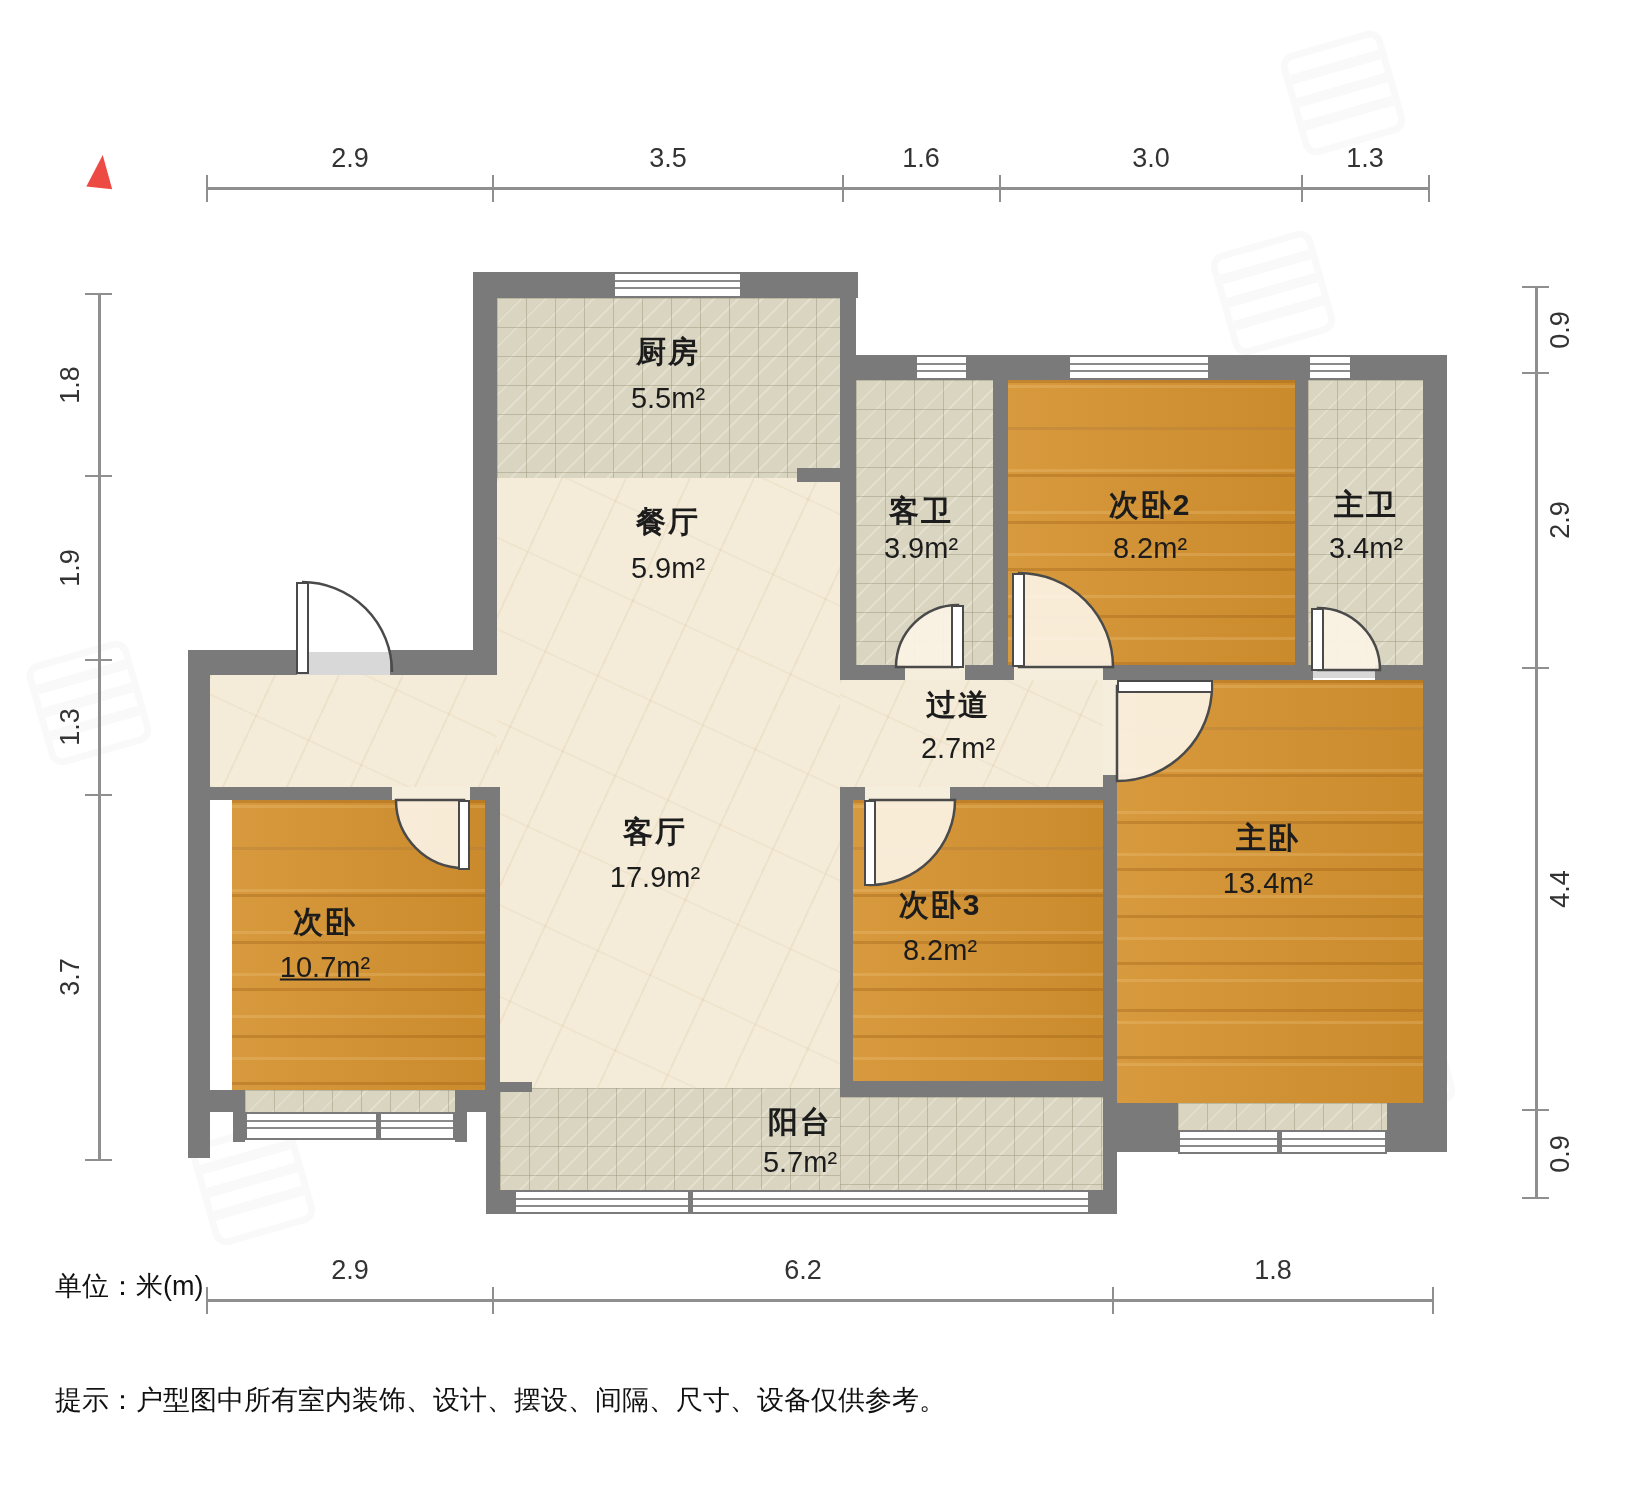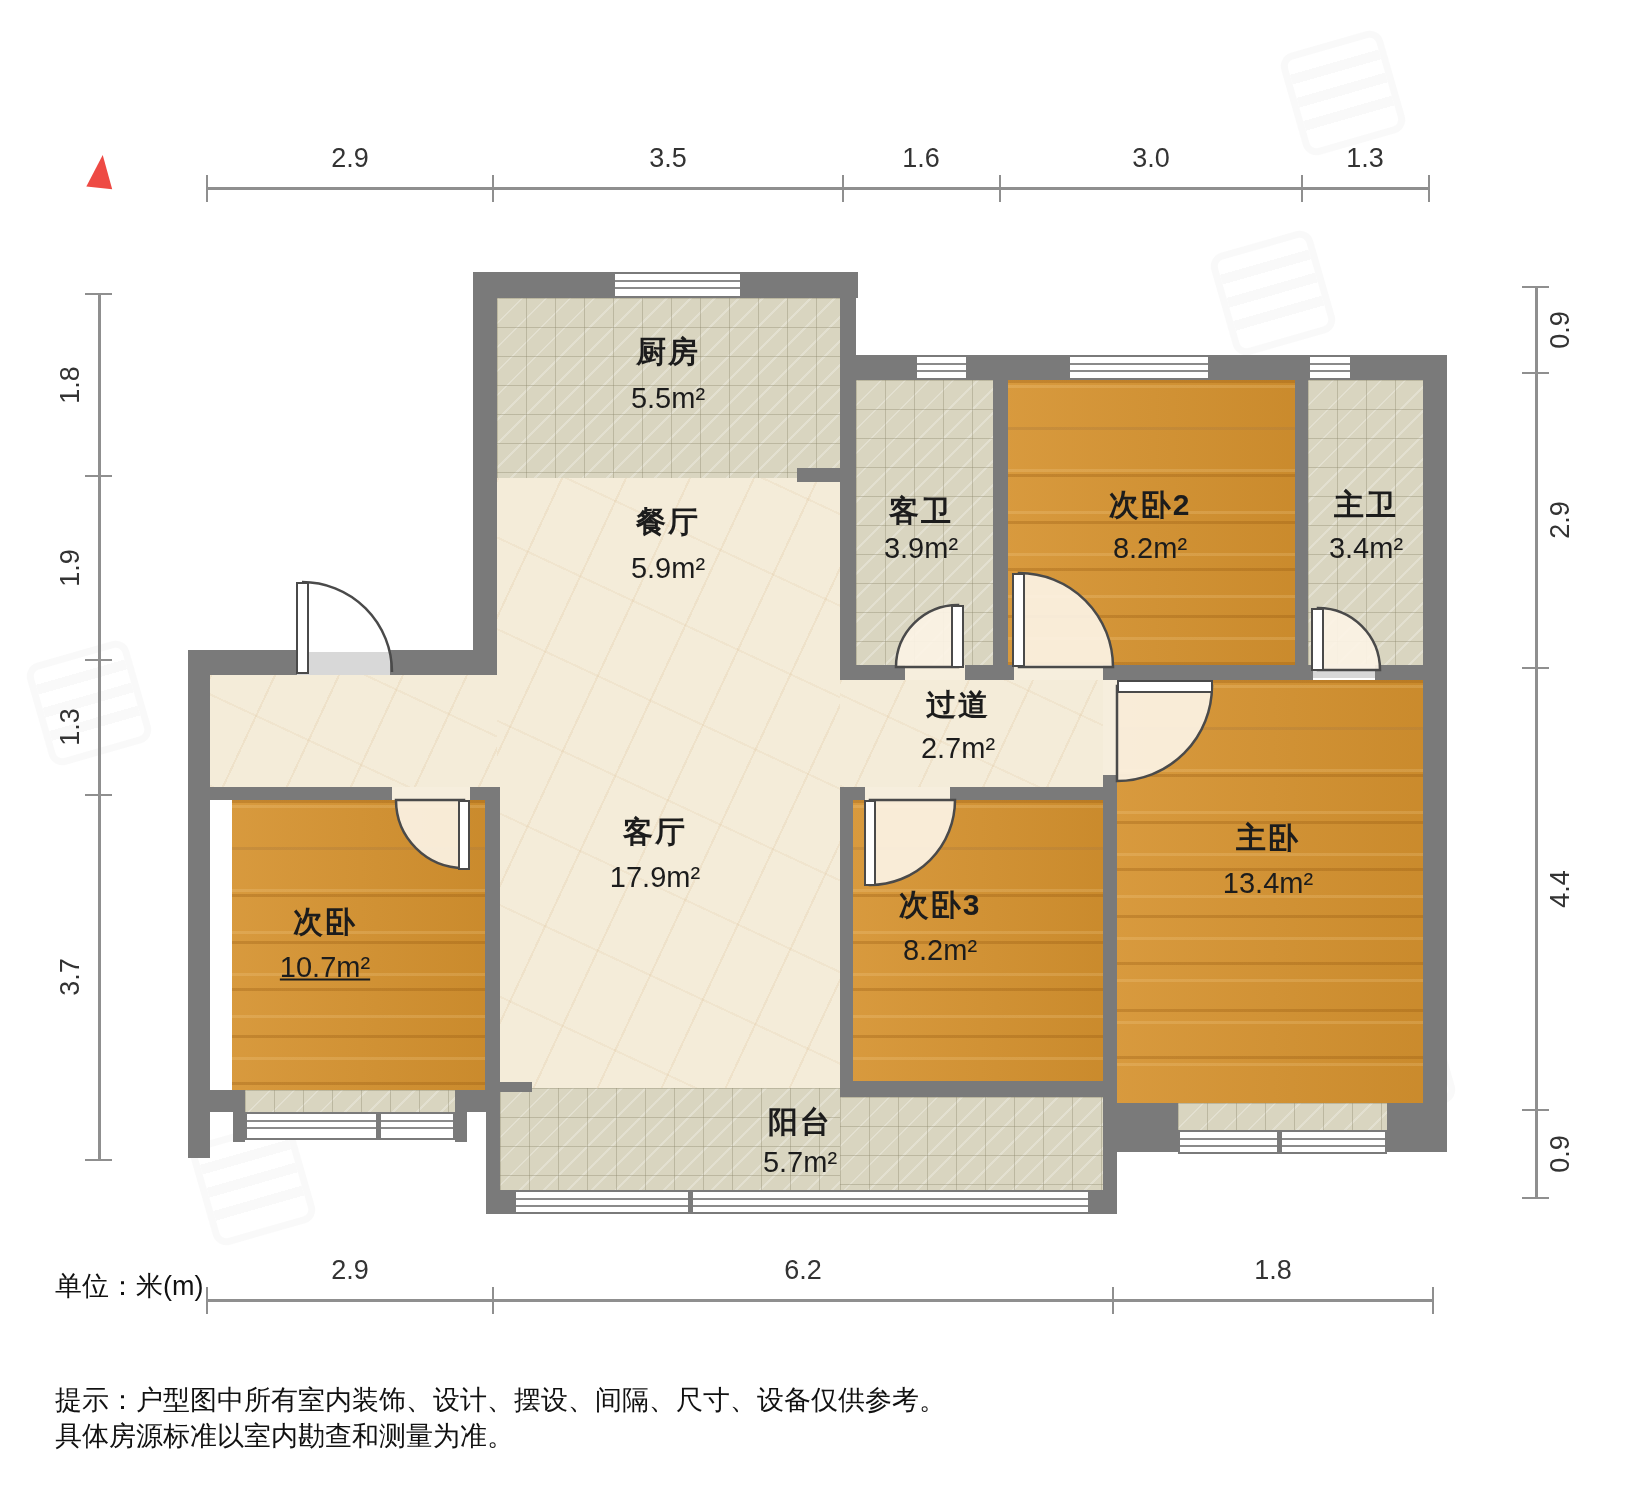--- a/index.html
+++ b/index.html
@@ -199,15 +199,14 @@
   <div class="tick" style="left:206px;top:1287px;width:2px;height:27px;"></div>
   <div class="tick" style="left:492px;top:1287px;width:2px;height:27px;"></div>
   <div class="tick" style="left:1112px;top:1287px;width:2px;height:27px;"></div>
   <div class="tick" style="left:1432px;top:1287px;width:2px;height:27px;"></div>
   <div class="dlab" style="left:350px;top:1270px;">2.9</div>
   <div class="dlab" style="left:803px;top:1270px;">6.2</div>
   <div class="dlab" style="left:1273px;top:1270px;">1.8</div>
 
   <div class="ftr" style="top:1268px;">单位：米(m)</div>
   <div class="ftr" style="top:1382px;text-align:right;">提示：户型图中所有室内装饰、设计、摆设、间隔、尺寸、设备仅供参考。</div>
-  <div class="ftr" style="top:1418px;">具体房源标准以室内勘查和测量为准。</div>
 
 </div>
 
 </body></html>

